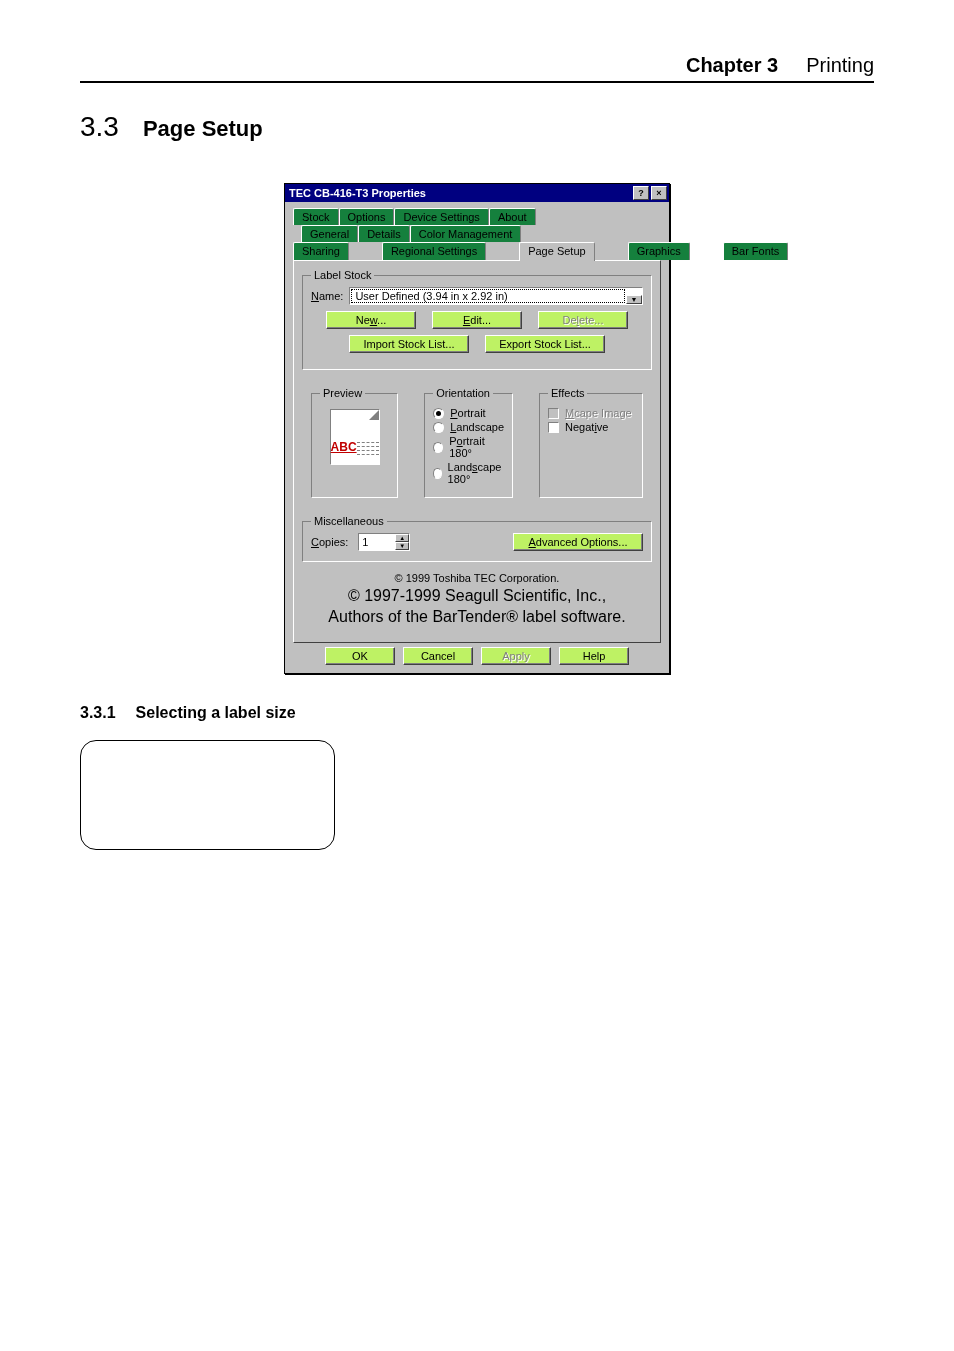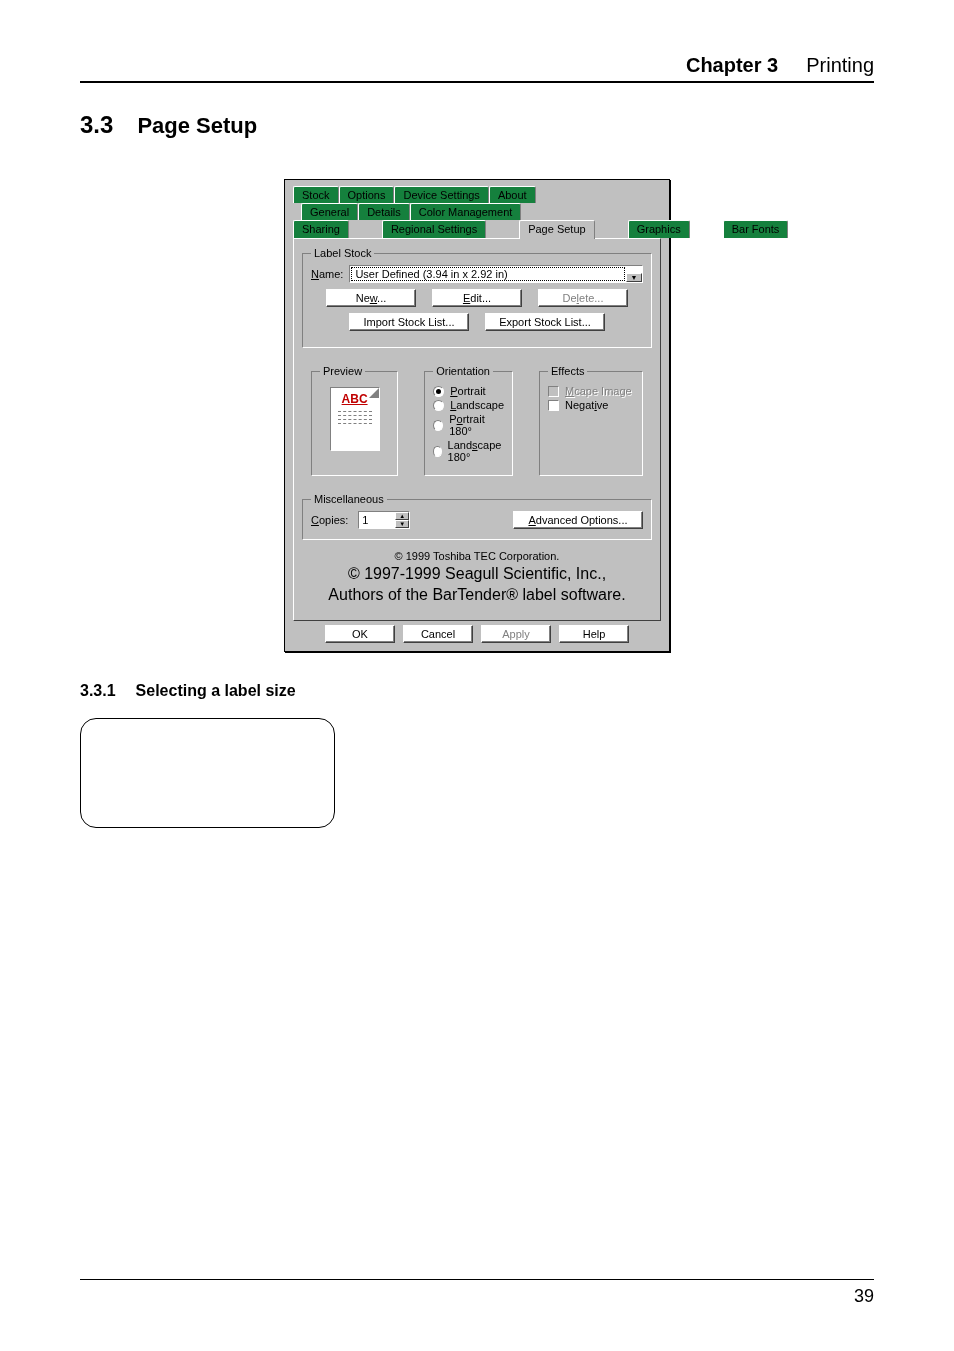--- a/index.html
+++ b/index.html
@@ -21,21 +21,21 @@
     justify-content: flex-end;
     align-items: baseline;
     border-bottom: 2px solid #000;
     padding-bottom: 4px;
     margin-bottom: 28px;
     gap: 28px;
   }
   .chapter-title { font-weight: bold; font-size: 20px; }
   .chapter-sub { font-size: 20px; }
   .section-row { display: flex; align-items: baseline; gap: 24px; margin-bottom: 40px; }
-  .section-num { font-weight: bold; font-size: 24px; }
+  .section-num { font-weight: normal; font-size: 28px; }
   .section-title { font-weight: bold; font-size: 22px; }
 
   
   .dialog {
     width: 386px;
     margin: 0 auto 30px auto;
     font-family: "MS Sans Serif", Tahoma, Arial, sans-serif;
     font-size: 11px;
     box-shadow: 1px 1px 0 #000;
     border: 1px solid #000;
@@ -126,41 +126,41 @@
   .combo-btn {
     width:16px;
     background:#c0c0c0;
     border:1px solid #fff;
     border-right-color:#404040; border-bottom-color:#404040;
     display:flex; align-items:center; justify-content:center;
   }
   .combo-btn::after { content:"▼"; font-size:7px; color:#000; }
 
   .btn {
-    background:#ffffff;
+    background:#bef264;
     border:1px solid #fff;
     border-right-color:#404040; border-bottom-color:#404040;
     box-shadow: inset -1px -1px 0 #808080;
     padding: 2px 0;
     font-size:11px;
     text-align:center;
     min-width: 90px;
     display:inline-block;
   }
   .btn.disabled { color:#808080; text-shadow: 1px 1px 0 #fff; }
   .btn-row { display:flex; gap:16px; justify-content:center; margin-bottom:6px; }
 
   .mid-row { display:flex; gap:8px; margin-bottom:8px; }
   .mid-row > fieldset { margin:9px; }
   .preview-group { width: 92px; }
   .preview-box {
-    width: 50px; height: 64px; border:1px solid #808080;
+    width: 50px; height: 56px; border:1px solid #808080;
     border-right-color:#fff; border-bottom-color:#fff;
     background:#fff; position:relative; margin: 4px auto 0 auto;
-    display:flex; flex-direction:column; align-items:center; padding-top:4px;
+    display:flex; flex-direction:row; align-items:center; padding-top:20px;
   }
   .preview-box .fold {
     position:absolute; right:0; top:0; width:10px; height:10px;
     background: linear-gradient(135deg,#fff 49%, #808080 51%);
   }
   .abc { color:#c00000; font-weight:bold; font-size:12px; text-decoration: underline; }
   .lines { width: 34px; margin-top:2px; }
   .lines div { border-top:1px dashed #808080; margin:3px 0; }
 
   .orient-group { flex:1; }
@@ -235,20 +235,25 @@
     <span class="chapter-title">Chapter 3</span>
     <span class="chapter-sub">Printing</span>
   </div>
 
   <div class="section-row">
     <span class="section-num">3.3</span>
     <span class="section-title">Page Setup</span>
   </div>
 
   <div class="dialog">
+    <div class="titlebar">
+      <span class="titlebar-text">TEC CB-416-T3 Properties</span>
+      <span class="titlebar-btn">?</span>
+      <span class="titlebar-btn">×</span>
+    </div>
     <div class="dlg-body">
       <div class="tabs-area">
         <div class="tab-row">
           <span class="tab">Stock</span>
           <span class="tab">Options</span>
           <span class="tab">Device Settings</span>
           <span class="tab">About</span>
         </div>
         <div class="tab-row row2">
           <span class="tab">General</span>
@@ -366,16 +371,13 @@
     </div>
   </div>
 
   <div class="subsec-row">
     <span class="subsec-num">3.3.1</span>
     <span class="subsec-title">Selecting a label size</span>
   </div>
 
   <div class="round-box"></div>
 
-  <div class="footer">
-    <span>39</span>
-  </div>
 </div>
 
 </body></html>

